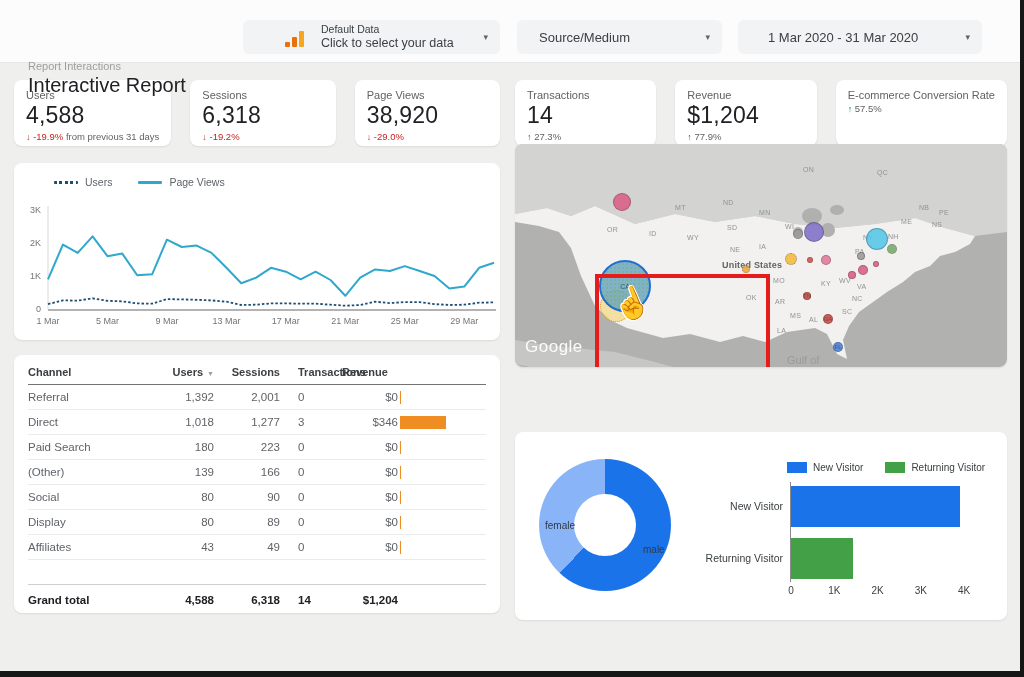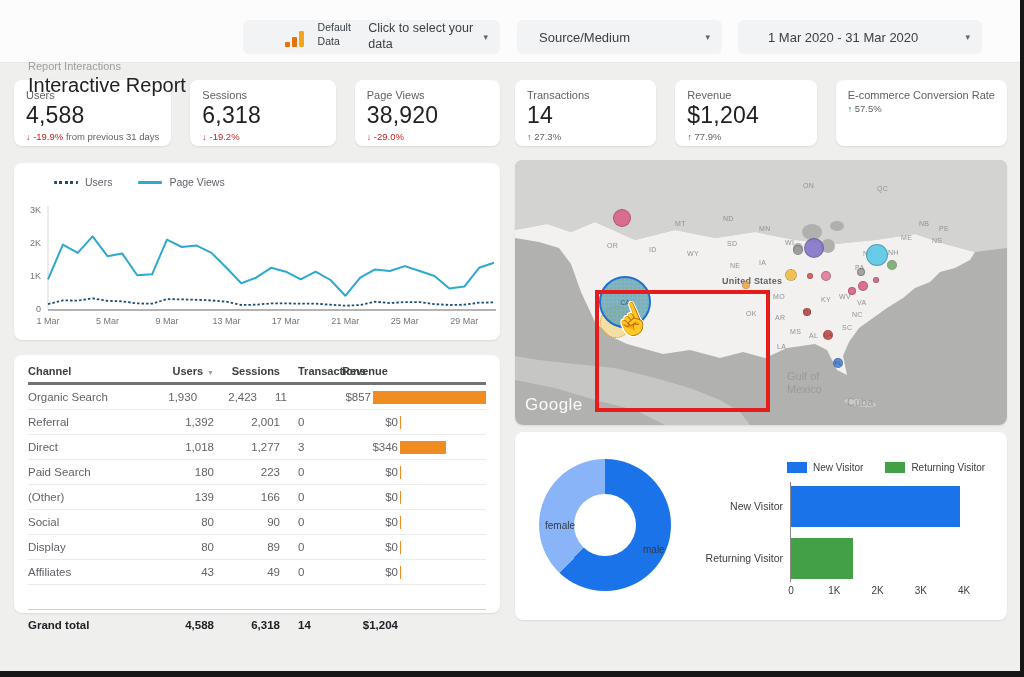--- a/index.html
+++ b/index.html
@@ -15,21 +15,21 @@
   .report-label { font-size:11px; color:#9e9e9e;margin-top:48px; }
   .report-title { font-size:20px; color:#202124; margin-top:2px; }
   .hcontrol { position:absolute; top:20px; height:34px; background:#f1f3f4; border-radius:6px; display:flex; align-items:center; cursor:pointer; }
   .hcontrol .caret { margin-left:auto; margin-right:12px; font-size:9px; color:#5f6368; }
   .data-selector { left:243px; width:257px; padding-left:14px; }
   .ds-icon { width:26px; height:20px; display:flex; align-items:flex-end; gap:2px; margin-right:10px; margin-left:28px; }
   .ds-icon i { display:block; width:5px; border-radius:1px; }
   .ds-icon .b1 { height:5px; background:#e8710a; }
   .ds-icon .b2 { height:10px; background:#e8710a; }
   .ds-icon .b3 { height:16px; background:#f4a623; }
-  .ds-text { display:flex; flex-direction:row; line-height:1.25; }
+  .ds-text { display:flex; flex-direction:column; line-height:1.25; }
   .ds-title { font-size:10.5px; color:#3c4043; }
   .ds-sub { font-size:12.5px; color:#3c4043; }
   .dim-filter { left:517px; width:205px; padding-left:22px; font-size:13px; color:#3c4043; }
   .date-range { left:738px; width:244px; padding-left:30px; font-size:13px; color:#3c4043; }
 
   
   .card { position:absolute; background:#fff; border-radius:8px; box-shadow:0 1px 2px rgba(0,0,0,.09); }
 
   .score-group { position:absolute; top:80px; display:flex; gap:19px; }
   .score-left { left:14px; width:486px; }
@@ -46,33 +46,33 @@
 
   
   .line-card { left:14px; top:163px; width:486px; height:177px; }
   .line-legend { position:absolute; left:40px; top:13px; display:flex; gap:26px; align-items:center; z-index:2; }
   .line-legend .li { display:flex; align-items:center; gap:7px; font-size:10.5px; color:#5f6368; }
   .line-legend .sw { width:24px; height:3px; border-radius:1px; }
 
   
   .table-card { left:14px; top:355px; width:486px; height:258px; padding:4px 14px 0; font-size:11.5px; }
   .trow { display:flex; align-items:center; height:25px; border-bottom:1px solid #ebebeb; color:#5f6368; }
-  .trow.thead { color:#3c4043; font-weight:bold; font-size:11px; border-bottom:3px solid #737373; height:26px; }
+  .trow.thead { color:#3c4043; font-weight:bold; font-size:11px; border-bottom:1px solid #737373; height:26px; }
   .trow.total { border-top:1px solid #cfcfcf; border-bottom:none; color:#202124; font-weight:bold; height:30px;margin-top:24px; }
   .tc-channel { width:130px; }
   .tc-users { width:56px; text-align:right; }
   .tc-sessions { width:66px; text-align:right; }
   .tc-trans { width:62px; padding-left:18px; }
   .tc-revenue { flex:1; display:flex; align-items:center; }
   .tc-revenue .rv { width:56px; text-align:right; }
   .tc-revenue .rbar { height:13px; background:#ef8d22; margin-left:2px; }
   .sort-caret { font-size:7px; color:#9e9e9e; margin-left:4px; }
 
   
-  .map-card { left:515px; top:160px; width:492px; height:265px; overflow:hidden; }
+  .map-card { left:515px; top:144px; width:492px; height:223px; overflow:hidden; }
   .map-card svg.land { position:absolute; left:0; top:0; }
   .map-label { position:absolute; font-size:7px; color:#8f9296; letter-spacing:.3px; z-index:2; }
   .country-label { position:absolute; font-size:9px; font-weight:bold; color:#5f6368; z-index:2; letter-spacing:.2px; }
   .water-label { position:absolute; font-size:11px; color:#9b9b99; z-index:2; line-height:1.2; }
   .bubble { position:absolute; border-radius:50%; z-index:3; opacity:.88; border:1px solid rgba(0,0,0,.25); display:flex; align-items:center; justify-content:center; font-size:6px; color:rgba(0,0,0,.45); cursor:pointer; }
   .bubble.dotted { border:1.5px dotted rgba(90,90,90,.8); opacity:.8; }
   .ca-bubble { position:absolute; border-radius:50%; z-index:3; background:rgba(96,162,188,.78); border:2.5px solid #1d6fd1;
     background-image:radial-gradient(rgba(120,175,120,.5) 1px, transparent 1.5px); background-size:4px 4px;
     font-size:7px; color:#355c6e; display:flex; align-items:center; justify-content:center; cursor:pointer; }
   .yellow-bubble { position:absolute; border-radius:50%; z-index:3; background:rgba(246,202,70,.45); border:1.5px dotted #c79a2a; }
@@ -198,30 +198,20 @@
     </svg>
 </div>
 
 <div class="card table-card" id="channel-table">
     <div class="trow thead">
       <div class="tc-channel">Channel</div>
       <div class="tc-users">Users<span class="sort-caret">▼</span></div>
       <div class="tc-sessions">Sessions</div>
       <div class="tc-trans">Transactions</div>
       <div class="tc-revenue">Revenue</div>
-    </div>
-    <div class="trow">
-      <div class="tc-channel">Organic Search</div>
-      <div class="tc-users">1,930</div>
-      <div class="tc-sessions">2,423</div>
-      <div class="tc-trans">11</div>
-      <div class="tc-revenue">
-        <span class="rv">$857</span>
-        <span class="rbar" style="width: 113px; background: rgb(239, 141, 34);"></span>
-      </div>
     </div>
     <div class="trow">
       <div class="tc-channel">Referral</div>
       <div class="tc-users">1,392</div>
       <div class="tc-sessions">2,001</div>
       <div class="tc-trans">0</div>
       <div class="tc-revenue">
         <span class="rv">$0</span>
         <span class="rbar" style="width: 1px; background: rgb(239, 141, 34);"></span>
       </div>

